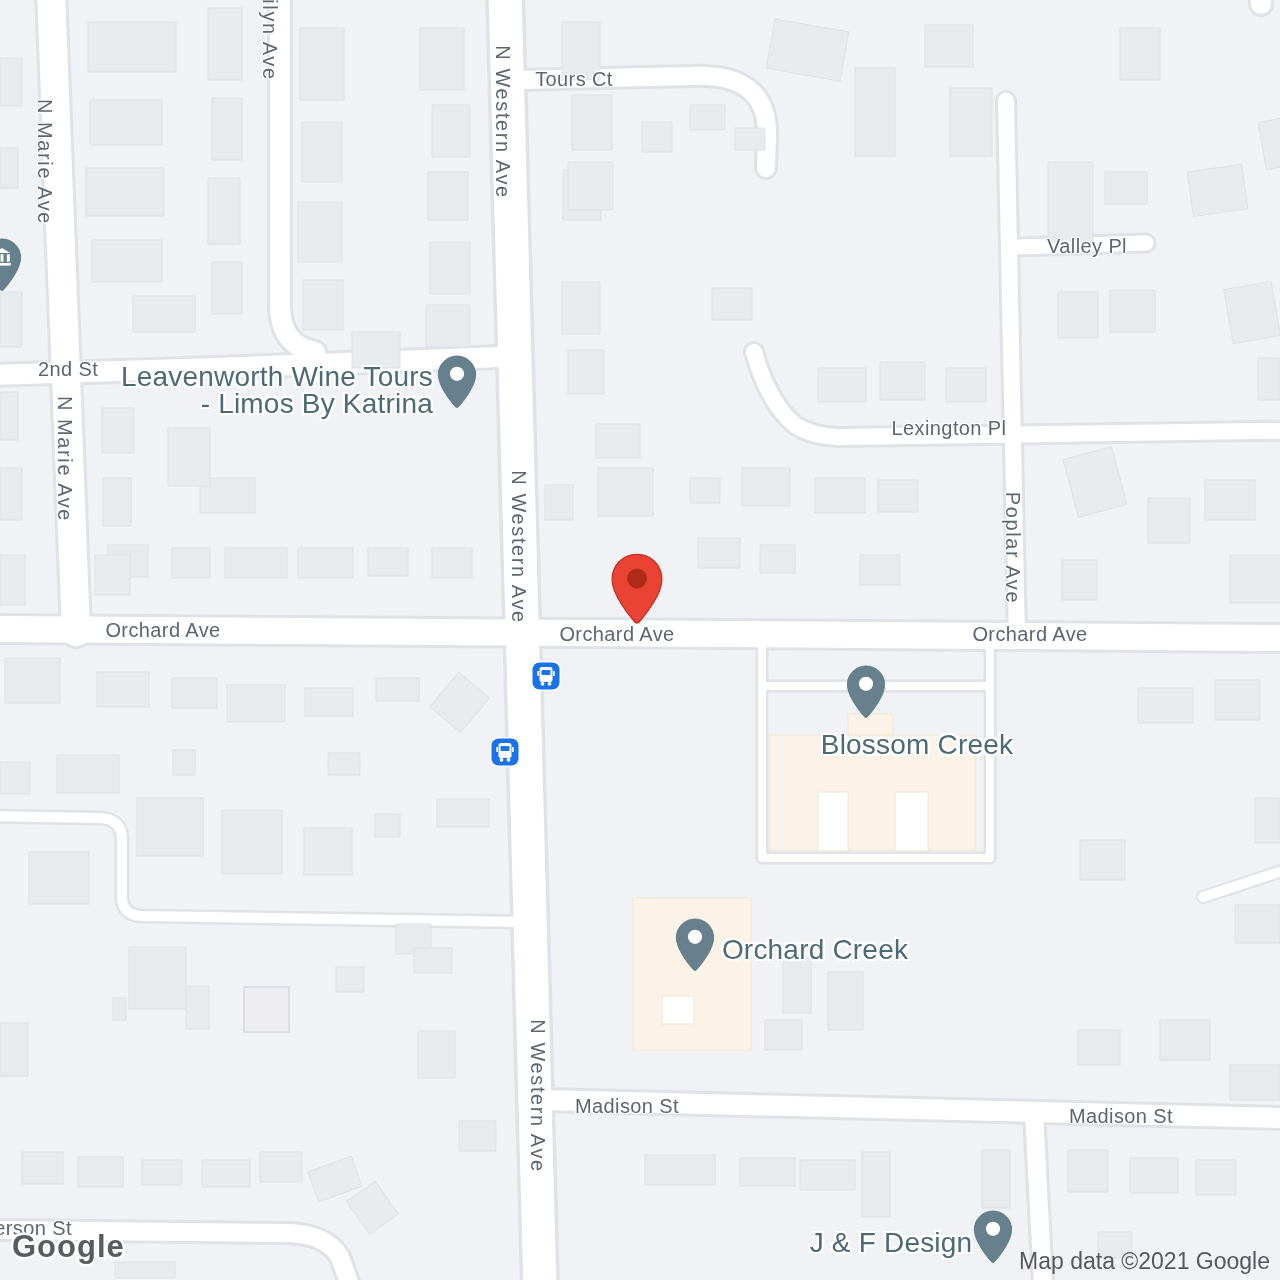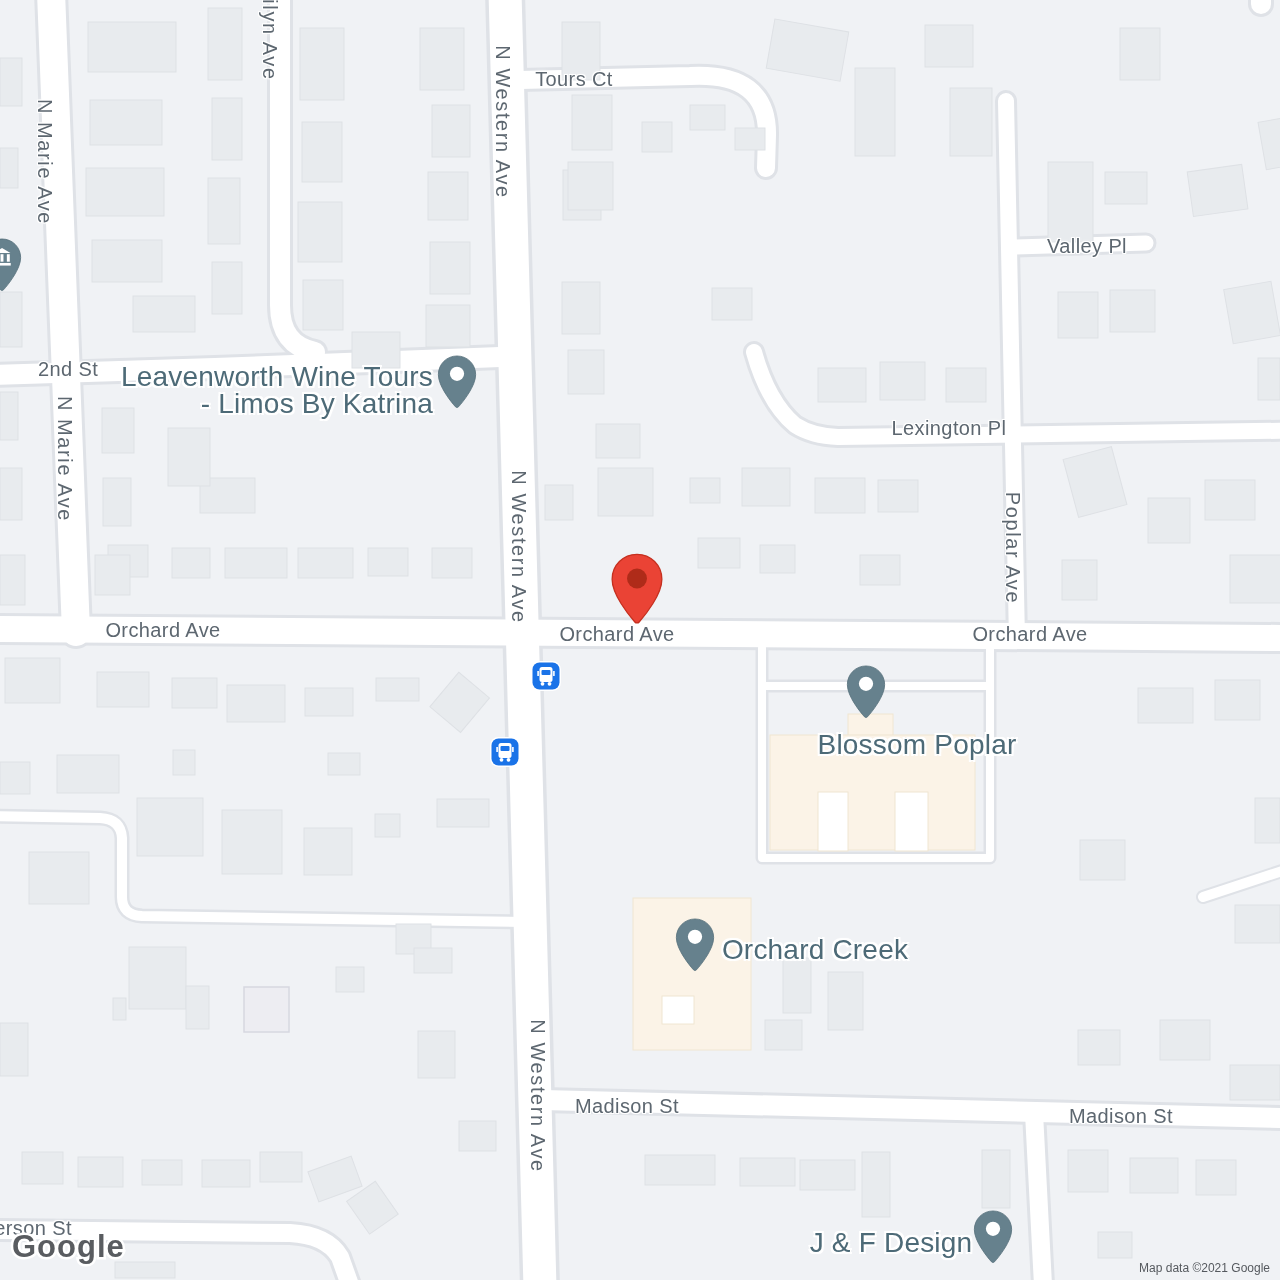--- a/index.html
+++ b/index.html
@@ -12,21 +12,21 @@
                    1px 1px 0 #fff,-1px -1px 0 #fff,1px -1px 0 #fff,-1px 1px 0 #fff,0 0 4px #fff;}
   .lbl.vert{transform:translate(-50%,-50%) rotate(90deg);letter-spacing:1.6px;}
   .poi{position:absolute;transform:translate(-50%,-50%);white-space:nowrap;
        color:#4d6a77;font-size:28px;letter-spacing:.2px;
        text-shadow:0 1px 0 #fff,0 -1px 0 #fff,1px 0 0 #fff,-1px 0 0 #fff,
                    2px 2px 0 #fff,-2px -2px 0 #fff,2px -2px 0 #fff,-2px 2px 0 #fff,0 0 5px #fff;}
   .poi.two-line{text-align:right;transform:translate(-100%,-50%);line-height:27px;}
   .busstop{position:absolute;width:27px;height:27px;transform:translate(-50%,-50%);
        background:#1a73e8;border-radius:7px;box-shadow:0 0 0 1.5px #ffffff;}
   .pin{position:absolute;}
-  #attribution{position:absolute;right:10px;bottom:5px;color:#55595e;font-size:12px;margin-top:37px;}
+  #attribution{position:absolute;right:10px;bottom:5px;color:#55595e;font-size:23px;margin-top:37px;}
   #google-logo{position:absolute;left:8px;bottom:12px;}
 </style>
 </head>
 <body>
 
 <div id="map">
 
   <svg class="base" width="1280" height="1280" viewBox="0 0 1280 1280">
 
     <g stroke="#dfe2e7" fill="none" stroke-linecap="round" stroke-linejoin="round">
@@ -229,21 +229,21 @@
   <div class="lbl" style="left:1030px;top:634px">Orchard Ave</div>
   <div class="lbl" style="left:627px;top:1106px">Madison St</div>
   <div class="lbl" style="left:1121px;top:1116px">Madison St</div>
   <div class="lbl vert" style="left:537px;top:1096px">N Western Ave</div>
   <div class="lbl" style="left:33px;top:1228px">erson St</div>
 
   <div class="poi two-line" style="left:433px;top:390px">
     <div>Leavenworth Wine Tours</div>
     <div>- Limos By Katrina</div>
   </div>
-  <div class="poi" style="left:917px;top:745px">Blossom Poplar</div>
+  <div class="poi" style="left:917px;top:745px">Blossom Creek</div>
   <div class="poi" style="left:815px;top:950px">Orchard Creek</div>
   <div class="poi" style="left:891px;top:1243px">J &amp; F Design</div>
 
   <svg class="pin" style="left:611px;top:553px" width="52" height="80" viewBox="0 0 24 37">
     <path d="M12 .6C5.6.6.5 5.7.5 12.1c0 7.1 7.7 16.6 10.5 19.8.5.6 1.5.6 2 0 2.8-3.2 10.5-12.7 10.5-19.8C23.5 5.7 18.4.6 12 .6z" fill="#ea4335" stroke="#c5301f" stroke-width=".6"></path>
     <circle cx="12" cy="11.8" r="4.6" fill="#a52714" opacity=".85"></circle>
   </svg>
   <svg class="pin" style="left:437px;top:355px" width="40" height="60" viewBox="0 0 24 37">
     <path d="M12 .6C5.6.6.5 5.7.5 12.1c0 7.1 7.7 16.6 10.5 19.8.5.6 1.5.6 2 0 2.8-3.2 10.5-12.7 10.5-19.8C23.5 5.7 18.4.6 12 .6z" fill="#66818d" stroke="#56707b" stroke-width=".5"></path>
     <circle cx="12" cy="11.6" r="4.4" fill="#ffffff"></circle>

